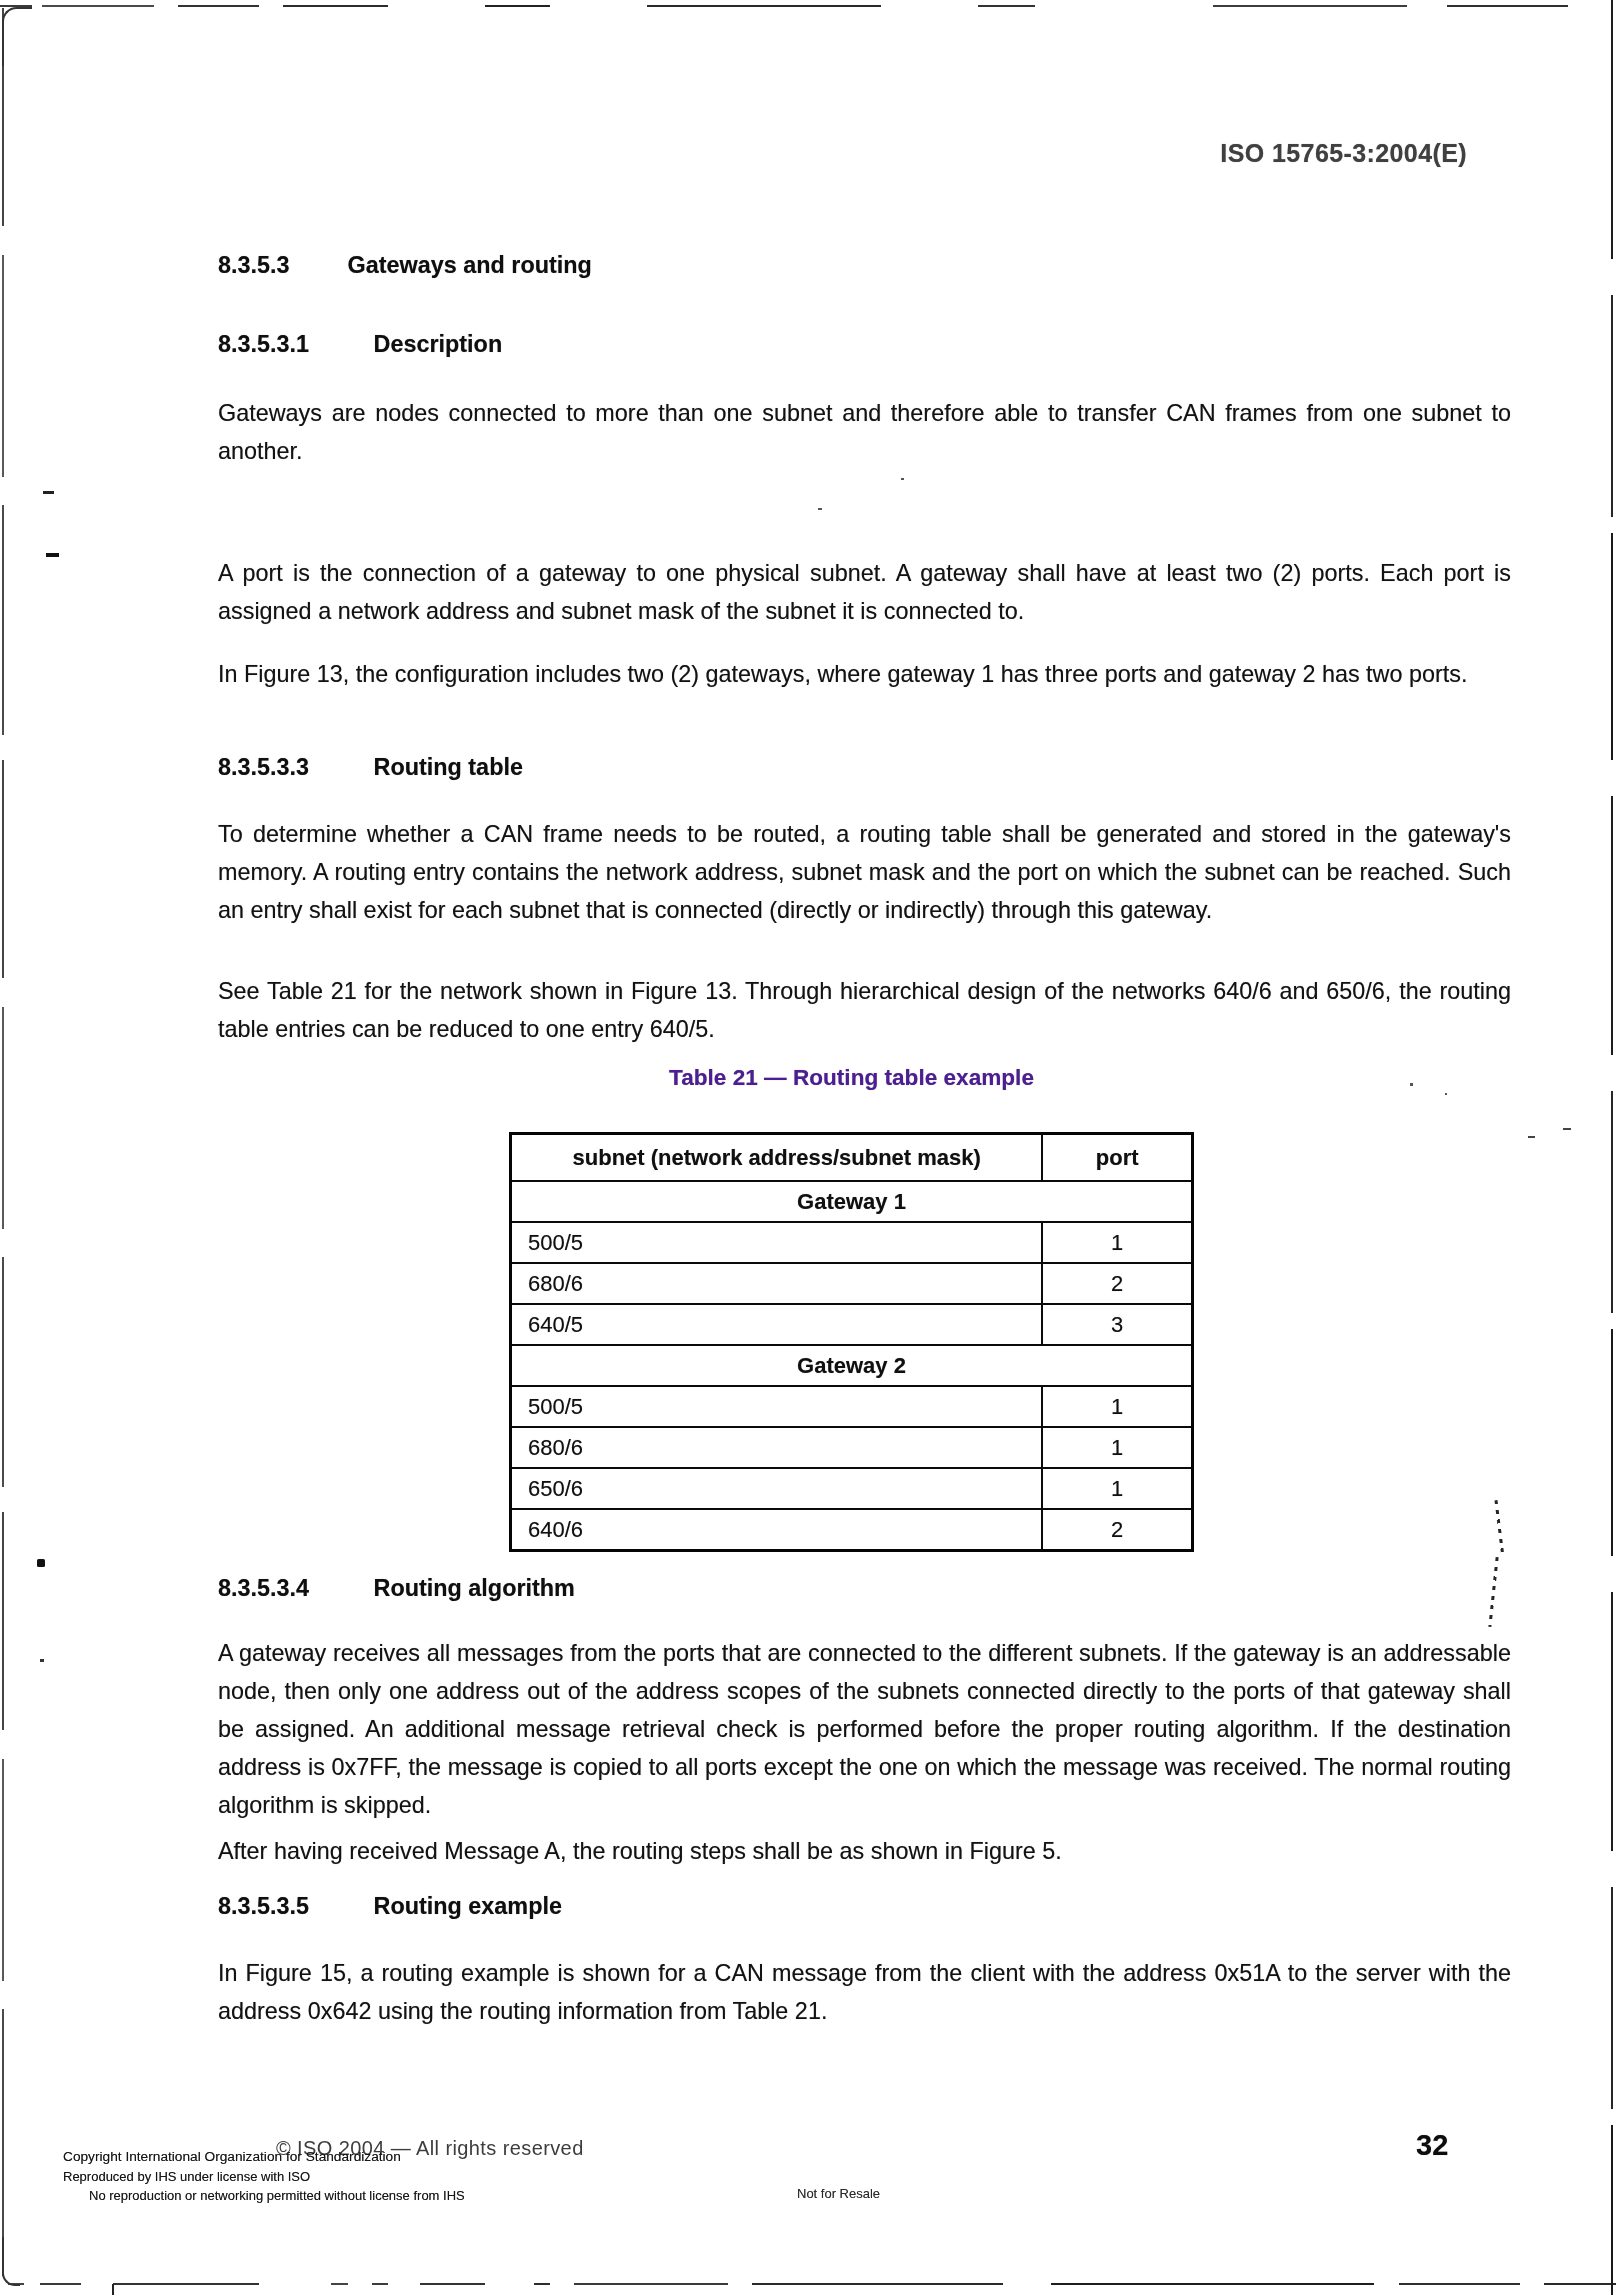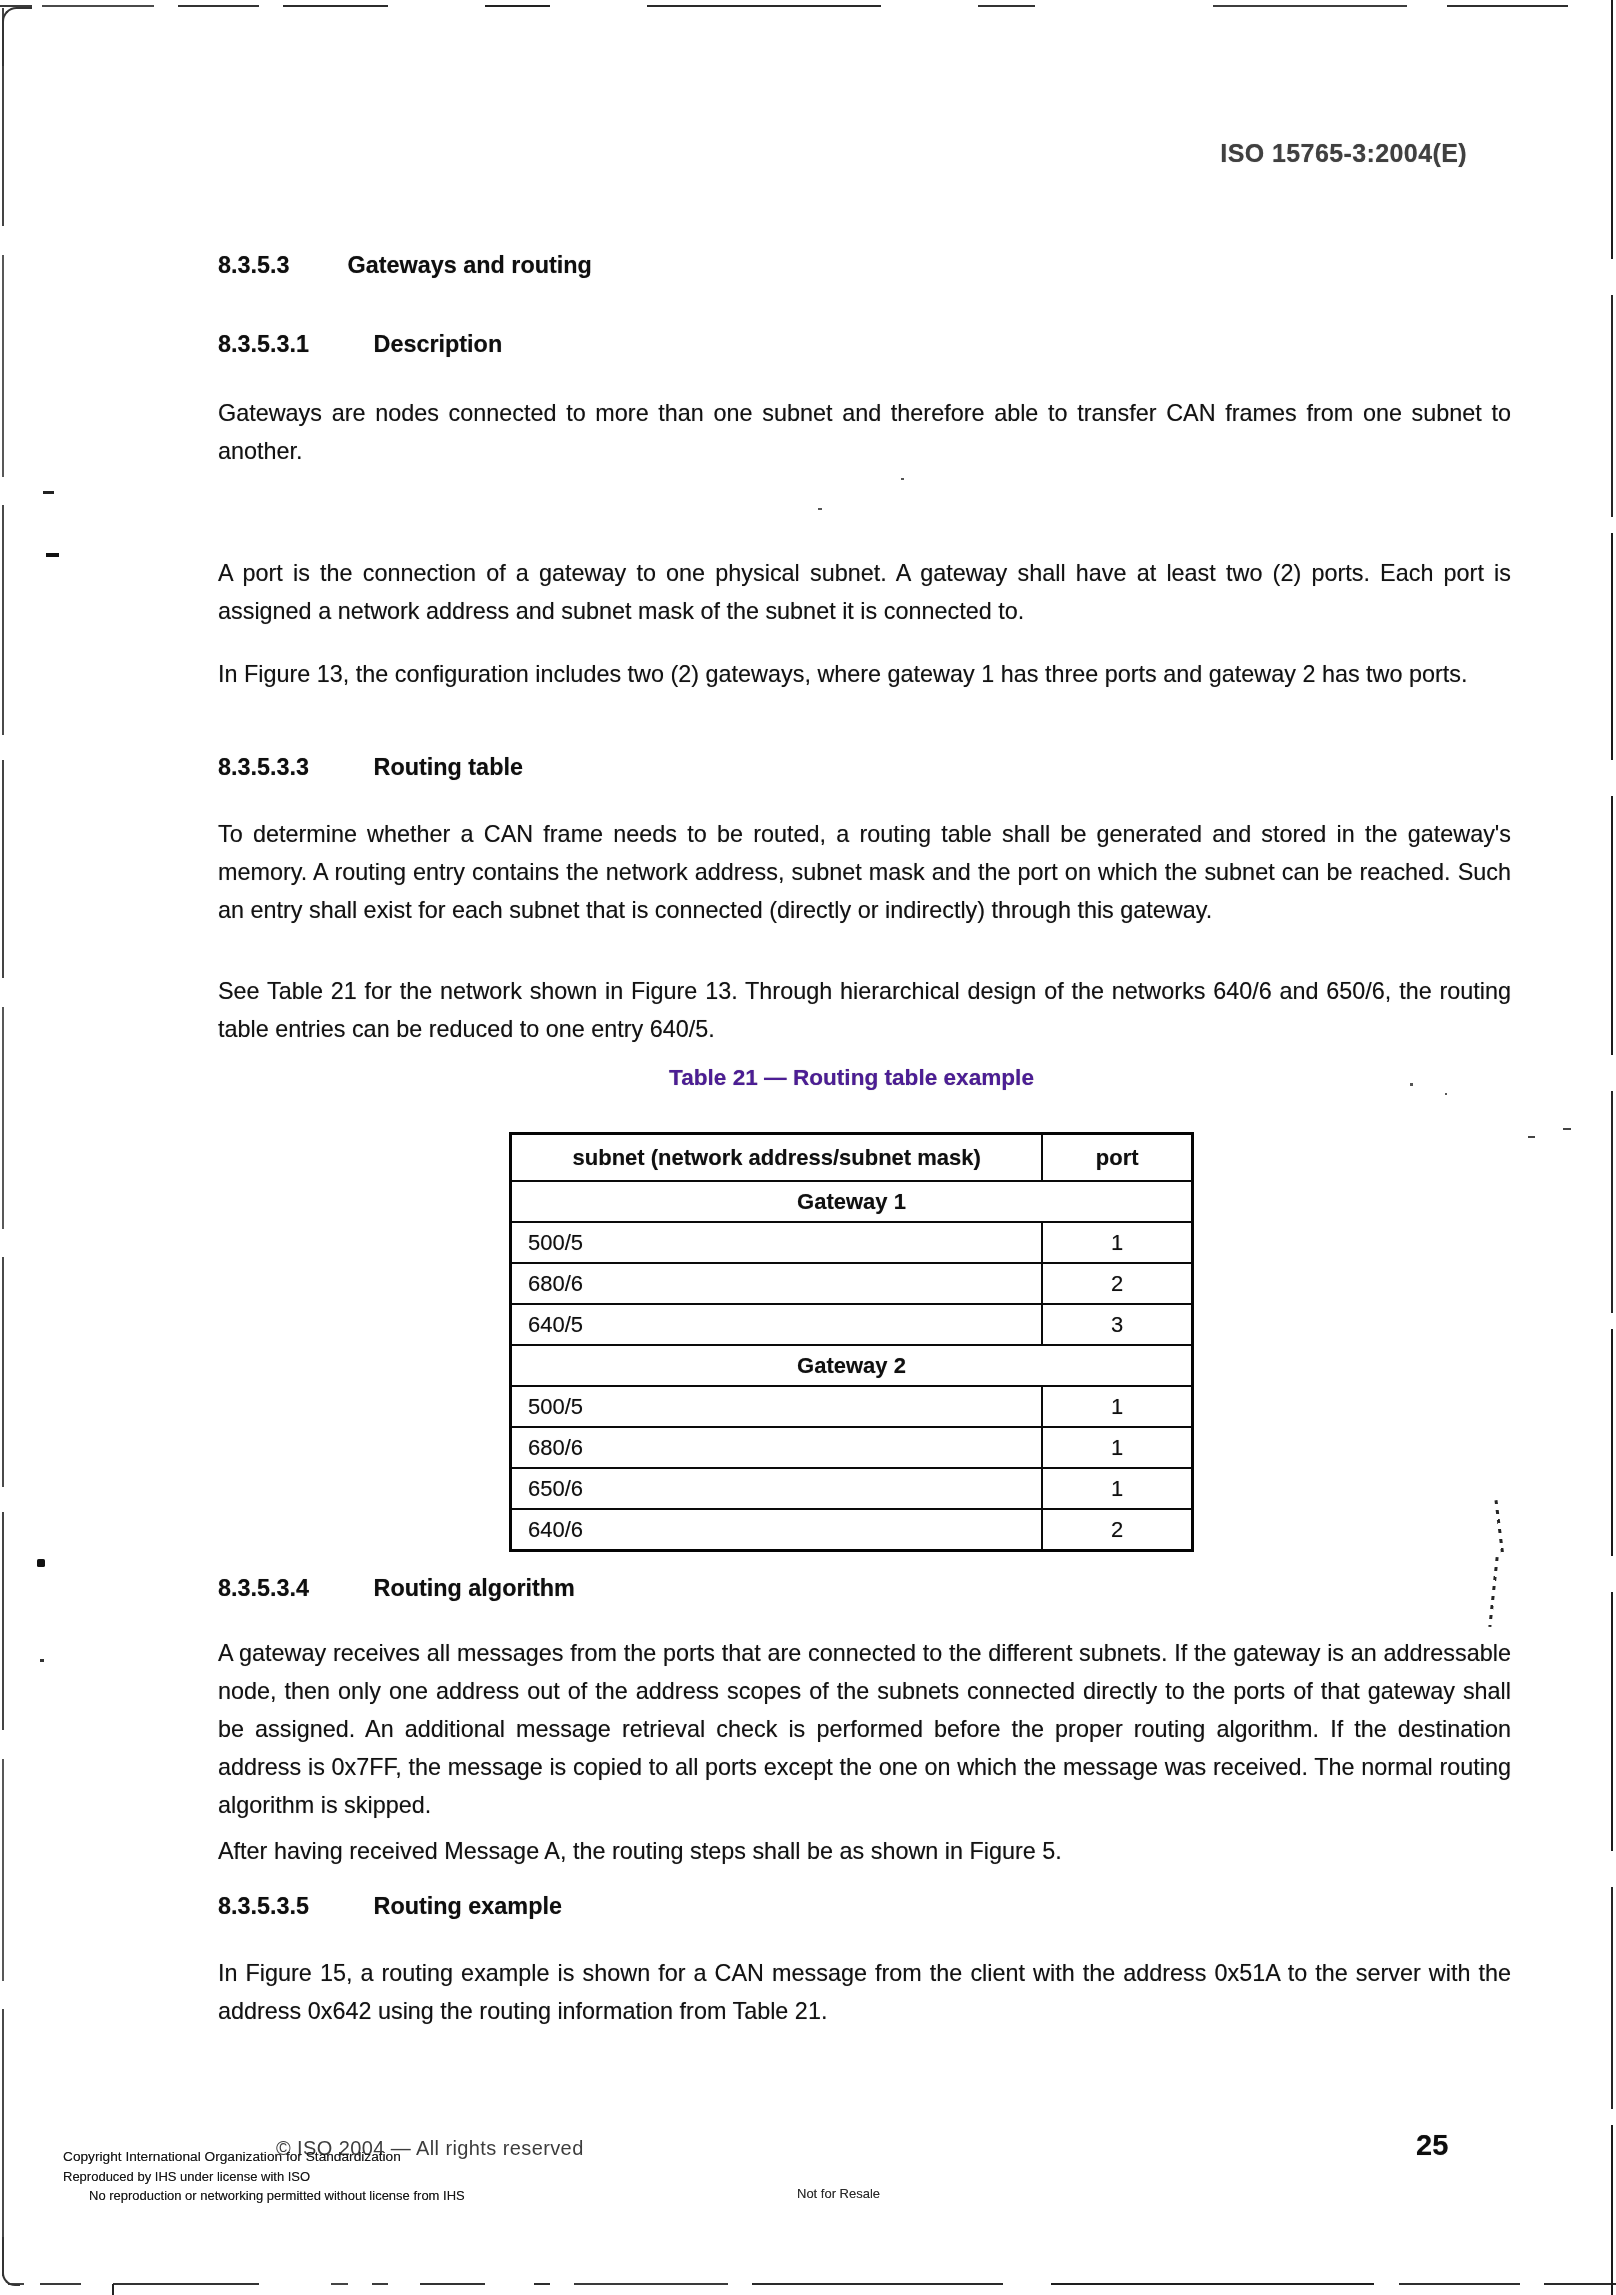--- a/index.html
+++ b/index.html
@@ -198,16 +198,16 @@
     <span class="num">8.3.5.3.5</span>
     <span>Routing example</span>
   </div>
   <div class="para" style="top:1954px;">In Figure 15, a routing example is shown for a CAN message from the client with the address 0x51A to the server with the address 0x642 using the routing information from Table 21.</div>
 
   <div class="ft-base">© ISO 2004 — All rights reserved</div>
   <div class="ft-small ft1">Copyright International Organization for Standardization</div>
   <div class="ft-small ft2">Reproduced by IHS under license with ISO</div>
   <div class="ft-small ft3">No reproduction or networking permitted without license from IHS</div>
   <div class="not-resale">Not for Resale</div>
-  <div class="page-num">25</div>
+  <div class="page-num">32</div>
 
 </div>
 
 
 </body></html>

